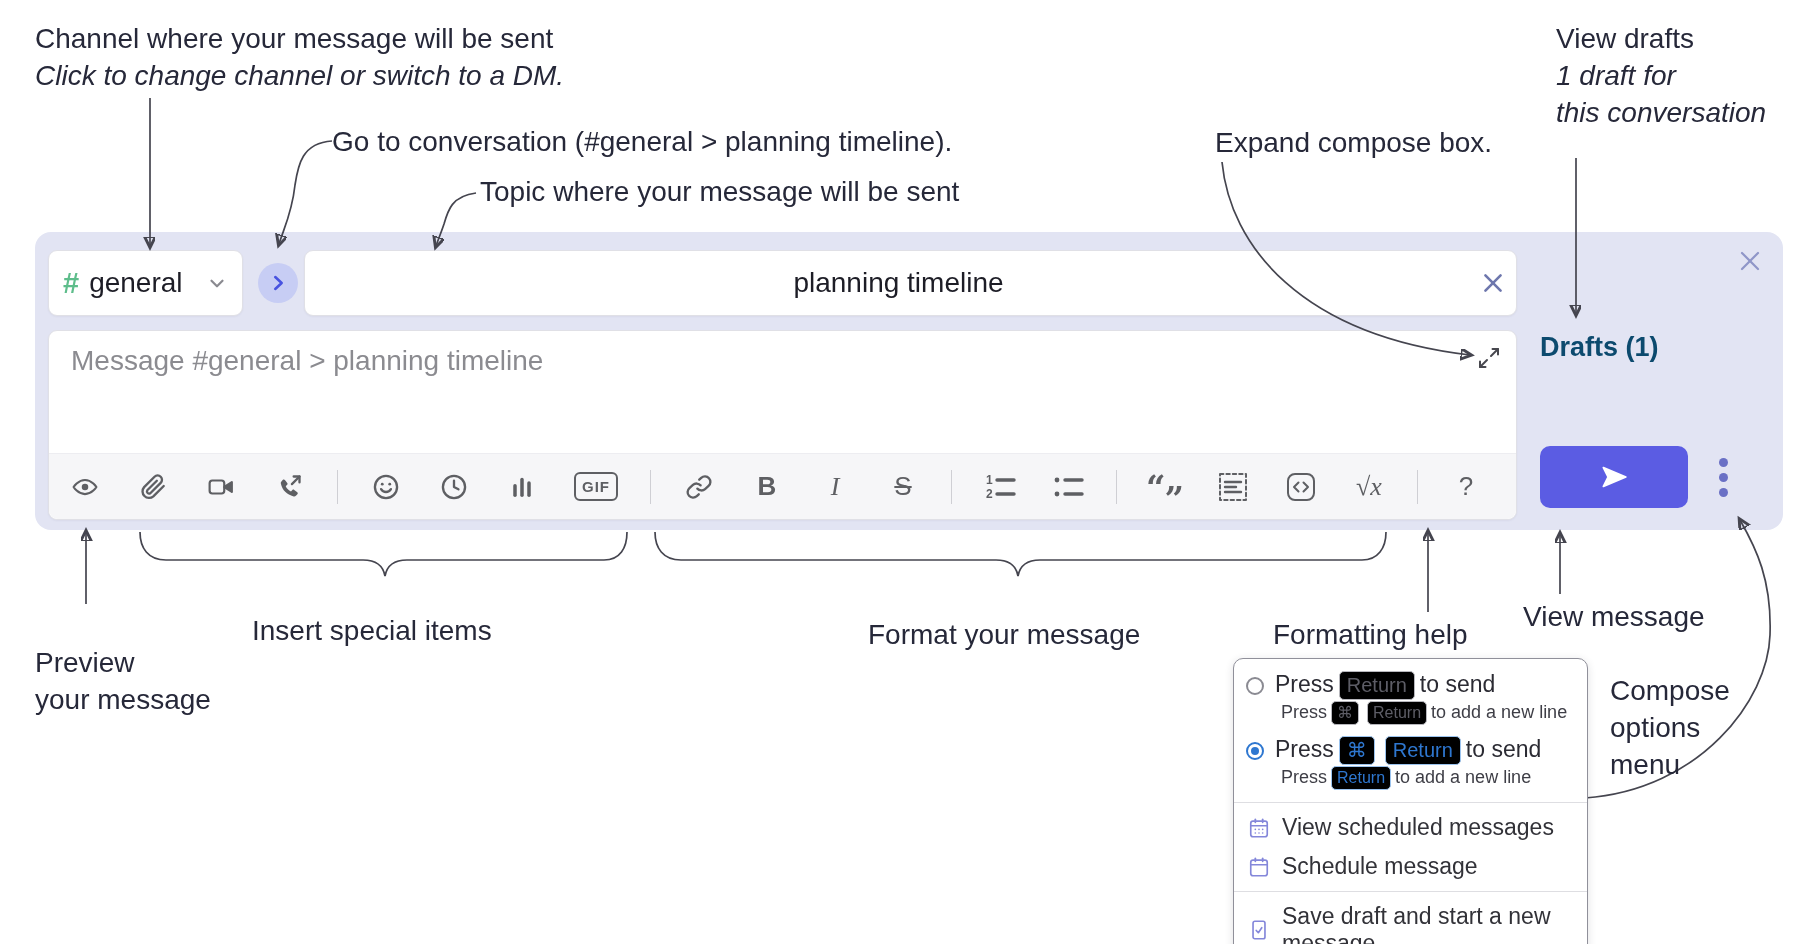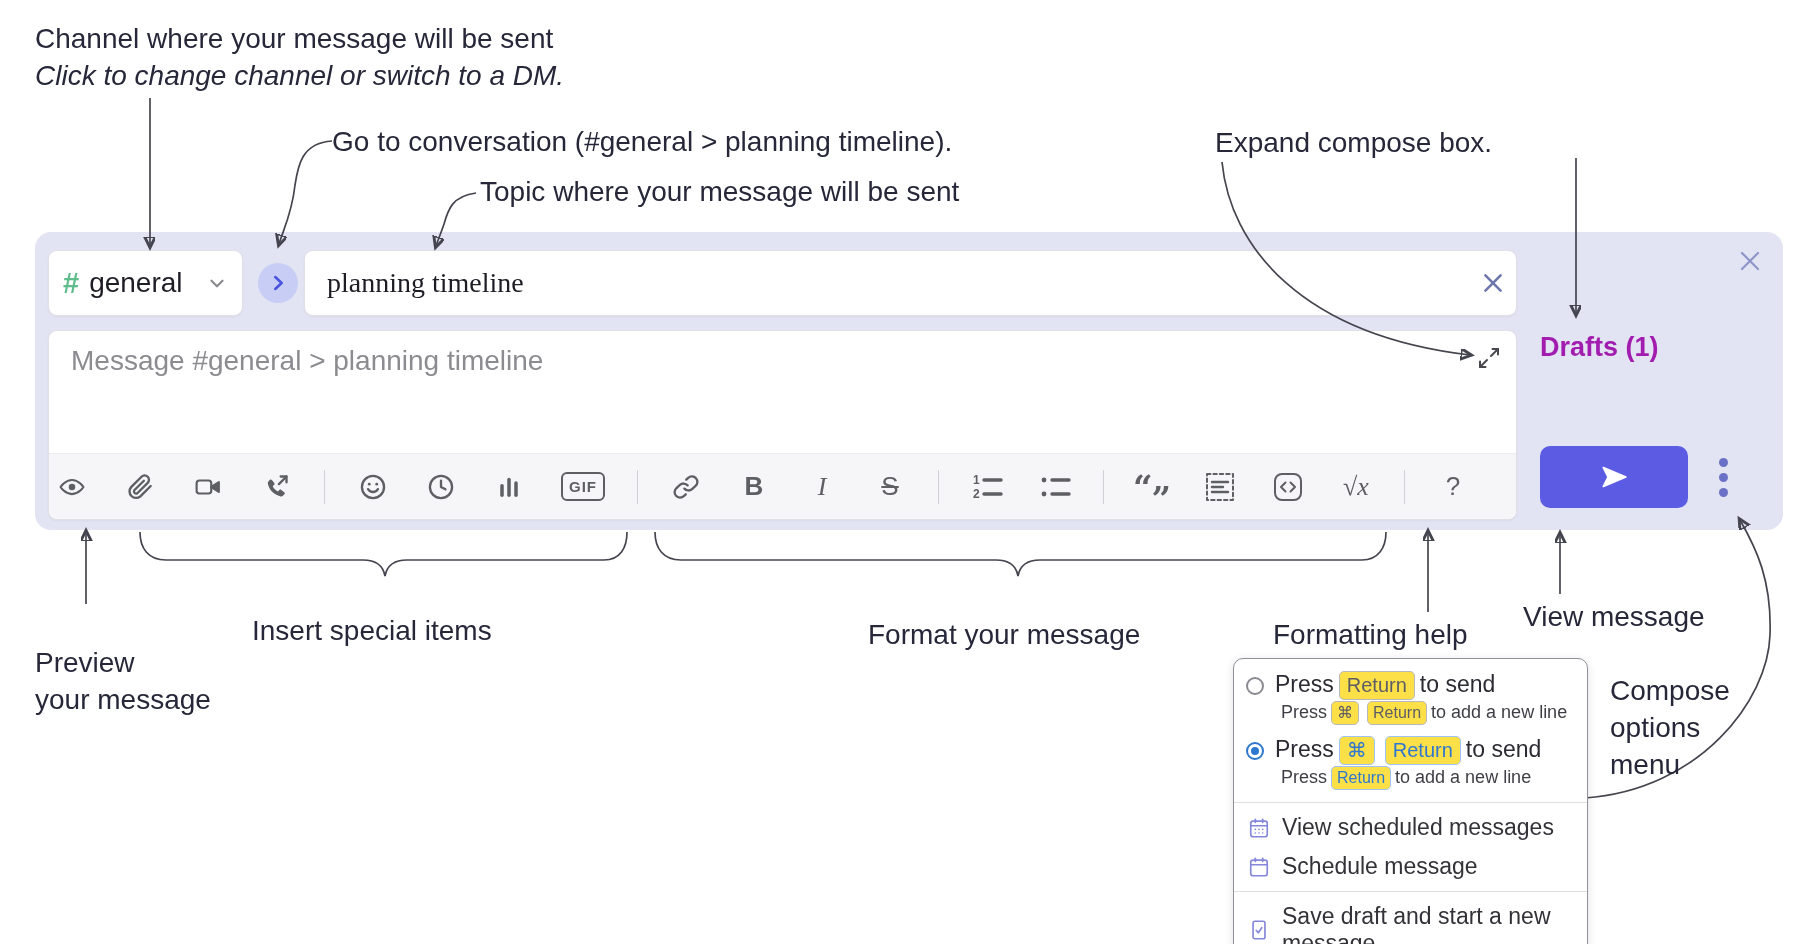--- a/index.html
+++ b/index.html
@@ -20,69 +20,69 @@
          border-radius:16px;z-index:2;}
   .white-box{position:absolute;background:#fff;border:1px solid #e0e0e6;border-radius:9px;
              box-shadow:0 1px 2px rgba(40,40,80,.05);box-sizing:border-box;}
   .channel-btn{left:13px;top:18px;width:195px;height:66px;display:flex;align-items:center;
                gap:10px;padding:0 14px;cursor:pointer;}
   .hash{font-size:29px;font-weight:700;color:#5ebd8b;}
   .channel-name{font-size:28px;color:#1d1d26;flex:1;}
   .goto-circle{position:absolute;left:223px;top:31px;width:40px;height:40px;border-radius:50%;
                background:#c7cdf4;display:flex;align-items:center;justify-content:center;cursor:pointer;}
   .topic-box{left:269px;top:18px;width:1213px;height:66px;display:flex;align-items:center;}
-  .topic-input{flex:1;border:0;outline:none;background:transparent;font-family:Liberation Serif, serif;
-               font-size:28px;color:#1d1d26;padding:0 0 0 22px;}
+  .topic-input{flex:1;border:0;outline:none;background:transparent;font-family:Liberation Sans, sans-serif;
+               font-size:28px;color:#1d1d26;padding:0 0 0 22px;text-align:center;}
   .clear-btn{width:46px;height:46px;display:flex;align-items:center;justify-content:center;cursor:pointer;}
 
   .message-box{left:13px;top:98px;width:1469px;height:190px;padding:0;}
   .msg-input{position:absolute;left:0;top:0;width:100%;height:122px;border:0;outline:none;resize:none;
              box-sizing:border-box;background:transparent;font-family:"Liberation Sans",sans-serif;
              font-size:28px;color:#1d1d26;padding:14px 60px 0 22px;}
   .msg-input::placeholder{color:#8b8b90;}
   .expand-btn{position:absolute;right:10px;top:10px;width:34px;height:34px;display:flex;
               align-items:center;justify-content:center;cursor:pointer;color:#47474e;}
 
   .toolbar{position:absolute;left:0;bottom:0;width:100%;height:66px;background:#f6f6f8;
            border-top:1px solid #ededf1;border-radius:0 0 9px 9px;display:flex;align-items:center;
-           padding:0 3px;box-sizing:border-box;gap:28px;}
+           padding:0 16px;box-sizing:border-box;gap:28px;}
   .tb{width:40px;height:44px;display:flex;align-items:center;justify-content:center;color:#5e5f63;
       cursor:pointer;flex:0 0 auto;}
   .tb svg{stroke:#5e5f63;stroke-width:2;fill:none;stroke-linecap:round;stroke-linejoin:round;}
   .tdiv{width:1px;height:34px;background:#cfcfd4;flex:0 0 auto;}
   .glyph{font-size:26px;color:#5e5f63;}
   .glyph-b{font-weight:700;}
   .glyph-i{font-style:italic;font-family:"Liberation Serif",serif;}
   .glyph-s{text-decoration:line-through;}
   .gif-chip{border:2px solid #5e5f63;border-radius:6px;font-size:15px;font-weight:700;color:#5e5f63;
             padding:4px 6px;letter-spacing:1px;}
   .quote-wrap{position:relative;width:38px;height:32px;font-family:"DejaVu Serif",serif;font-weight:700;color:#5e5f63;}
   .quote-wrap .q1{position:absolute;left:0;top:-4px;font-size:34px;}
   .quote-wrap .q2{position:absolute;right:0;bottom:-16px;font-size:34px;}
 
   .panel-close{position:absolute;right:16px;top:12px;width:34px;height:34px;display:flex;
                align-items:center;justify-content:center;cursor:pointer;}
-  .drafts-link{position:absolute;left:1505px;top:100px;font-size:27px;font-weight:600;color:#a21caf;cursor:pointer;}
+  .drafts-link{position:absolute;left:1505px;top:100px;font-size:27px;font-weight:600;color:#0c4a6e;cursor:pointer;}
   .send-btn{position:absolute;left:1505px;top:214px;width:148px;height:62px;background:#5b5ce3;border:0;
             border-radius:10px;display:flex;align-items:center;justify-content:center;cursor:pointer;}
   .dots-btn{position:absolute;left:1668px;top:214px;width:40px;height:62px;display:flex;flex-direction:column;
             align-items:center;justify-content:center;gap:6px;cursor:pointer;}
   .dot{width:9px;height:9px;border-radius:50%;background:#6a70c5;}
 
   
   .popup{position:absolute;left:1233px;top:658px;width:355px;box-sizing:border-box;background:#fff;
          border:1.5px solid #90909a;border-radius:10px;box-shadow:0 2px 8px rgba(40,40,60,.14);
          padding:8px 0 4px;z-index:5;}
   .opt{display:flex;align-items:center;gap:11px;padding:4px 14px 1px 12px;font-size:23px;color:#2b2b33;cursor:pointer;}
   .sub{padding:0 14px 7px 47px;font-size:18px;color:#3e3e46;}
   .radio{width:18px;height:18px;border-radius:50%;border:2px solid #8a8a92;box-sizing:border-box;flex:0 0 auto;}
   .radio.sel{border-color:#2e77d0;position:relative;}
   .radio.sel::after{content:"";position:absolute;left:3px;top:3px;width:8px;height:8px;border-radius:50%;background:#2e77d0;}
   .key{display:inline-block;border:1.4px solid #b7b7bd;border-radius:5px;padding:0 7px;margin:0 5px;
-       font-size:20px;line-height:27px;color:#5d5d66;background:#fde047;}
+       font-size:20px;line-height:27px;color:#5d5d66;background:#000000;}
   .sub .key{font-size:16px;line-height:22px;padding:0 5px;margin:0 4px;}
   .key.blue{border-color:#9cc4ef;color:#2e77d0;}
   .pdiv{height:1px;background:#dedee2;margin:5px 0;}
   .menu-item{display:flex;align-items:center;gap:12px;padding:6px 14px;font-size:23px;color:#323238;cursor:pointer;}
   .menu-item svg{stroke:#8487da;stroke-width:1.8;fill:none;stroke-linecap:round;stroke-linejoin:round;flex:0 0 auto;}
 </style>
 </head>
 <body>
 
 <div class="canvas">
@@ -340,20 +340,25 @@
   </div>
 
   <div class="ann" style="left:480px;top:173px;">
     <b>Topic</b><span> where your message will be sent</span>
   </div>
 
   <div class="ann" style="left:1215px;top:124px;">
     <b>Expand</b><span> compose box.</span>
   </div>
 
+  <div class="ann" style="left:1556px;top:20px;">
+    <div><span>View </span><b>drafts</b></div>
+    <div class="it">1 draft for</div>
+    <div class="it">this conversation</div>
+  </div>
 
   <div class="ann" style="left:35px;top:644px;">
     <div><b>Preview</b></div>
     <div>your message</div>
   </div>
 
   <div class="ann" style="left:252px;top:612px;">
     <b>Insert</b><span> special items</span>
   </div>
 

